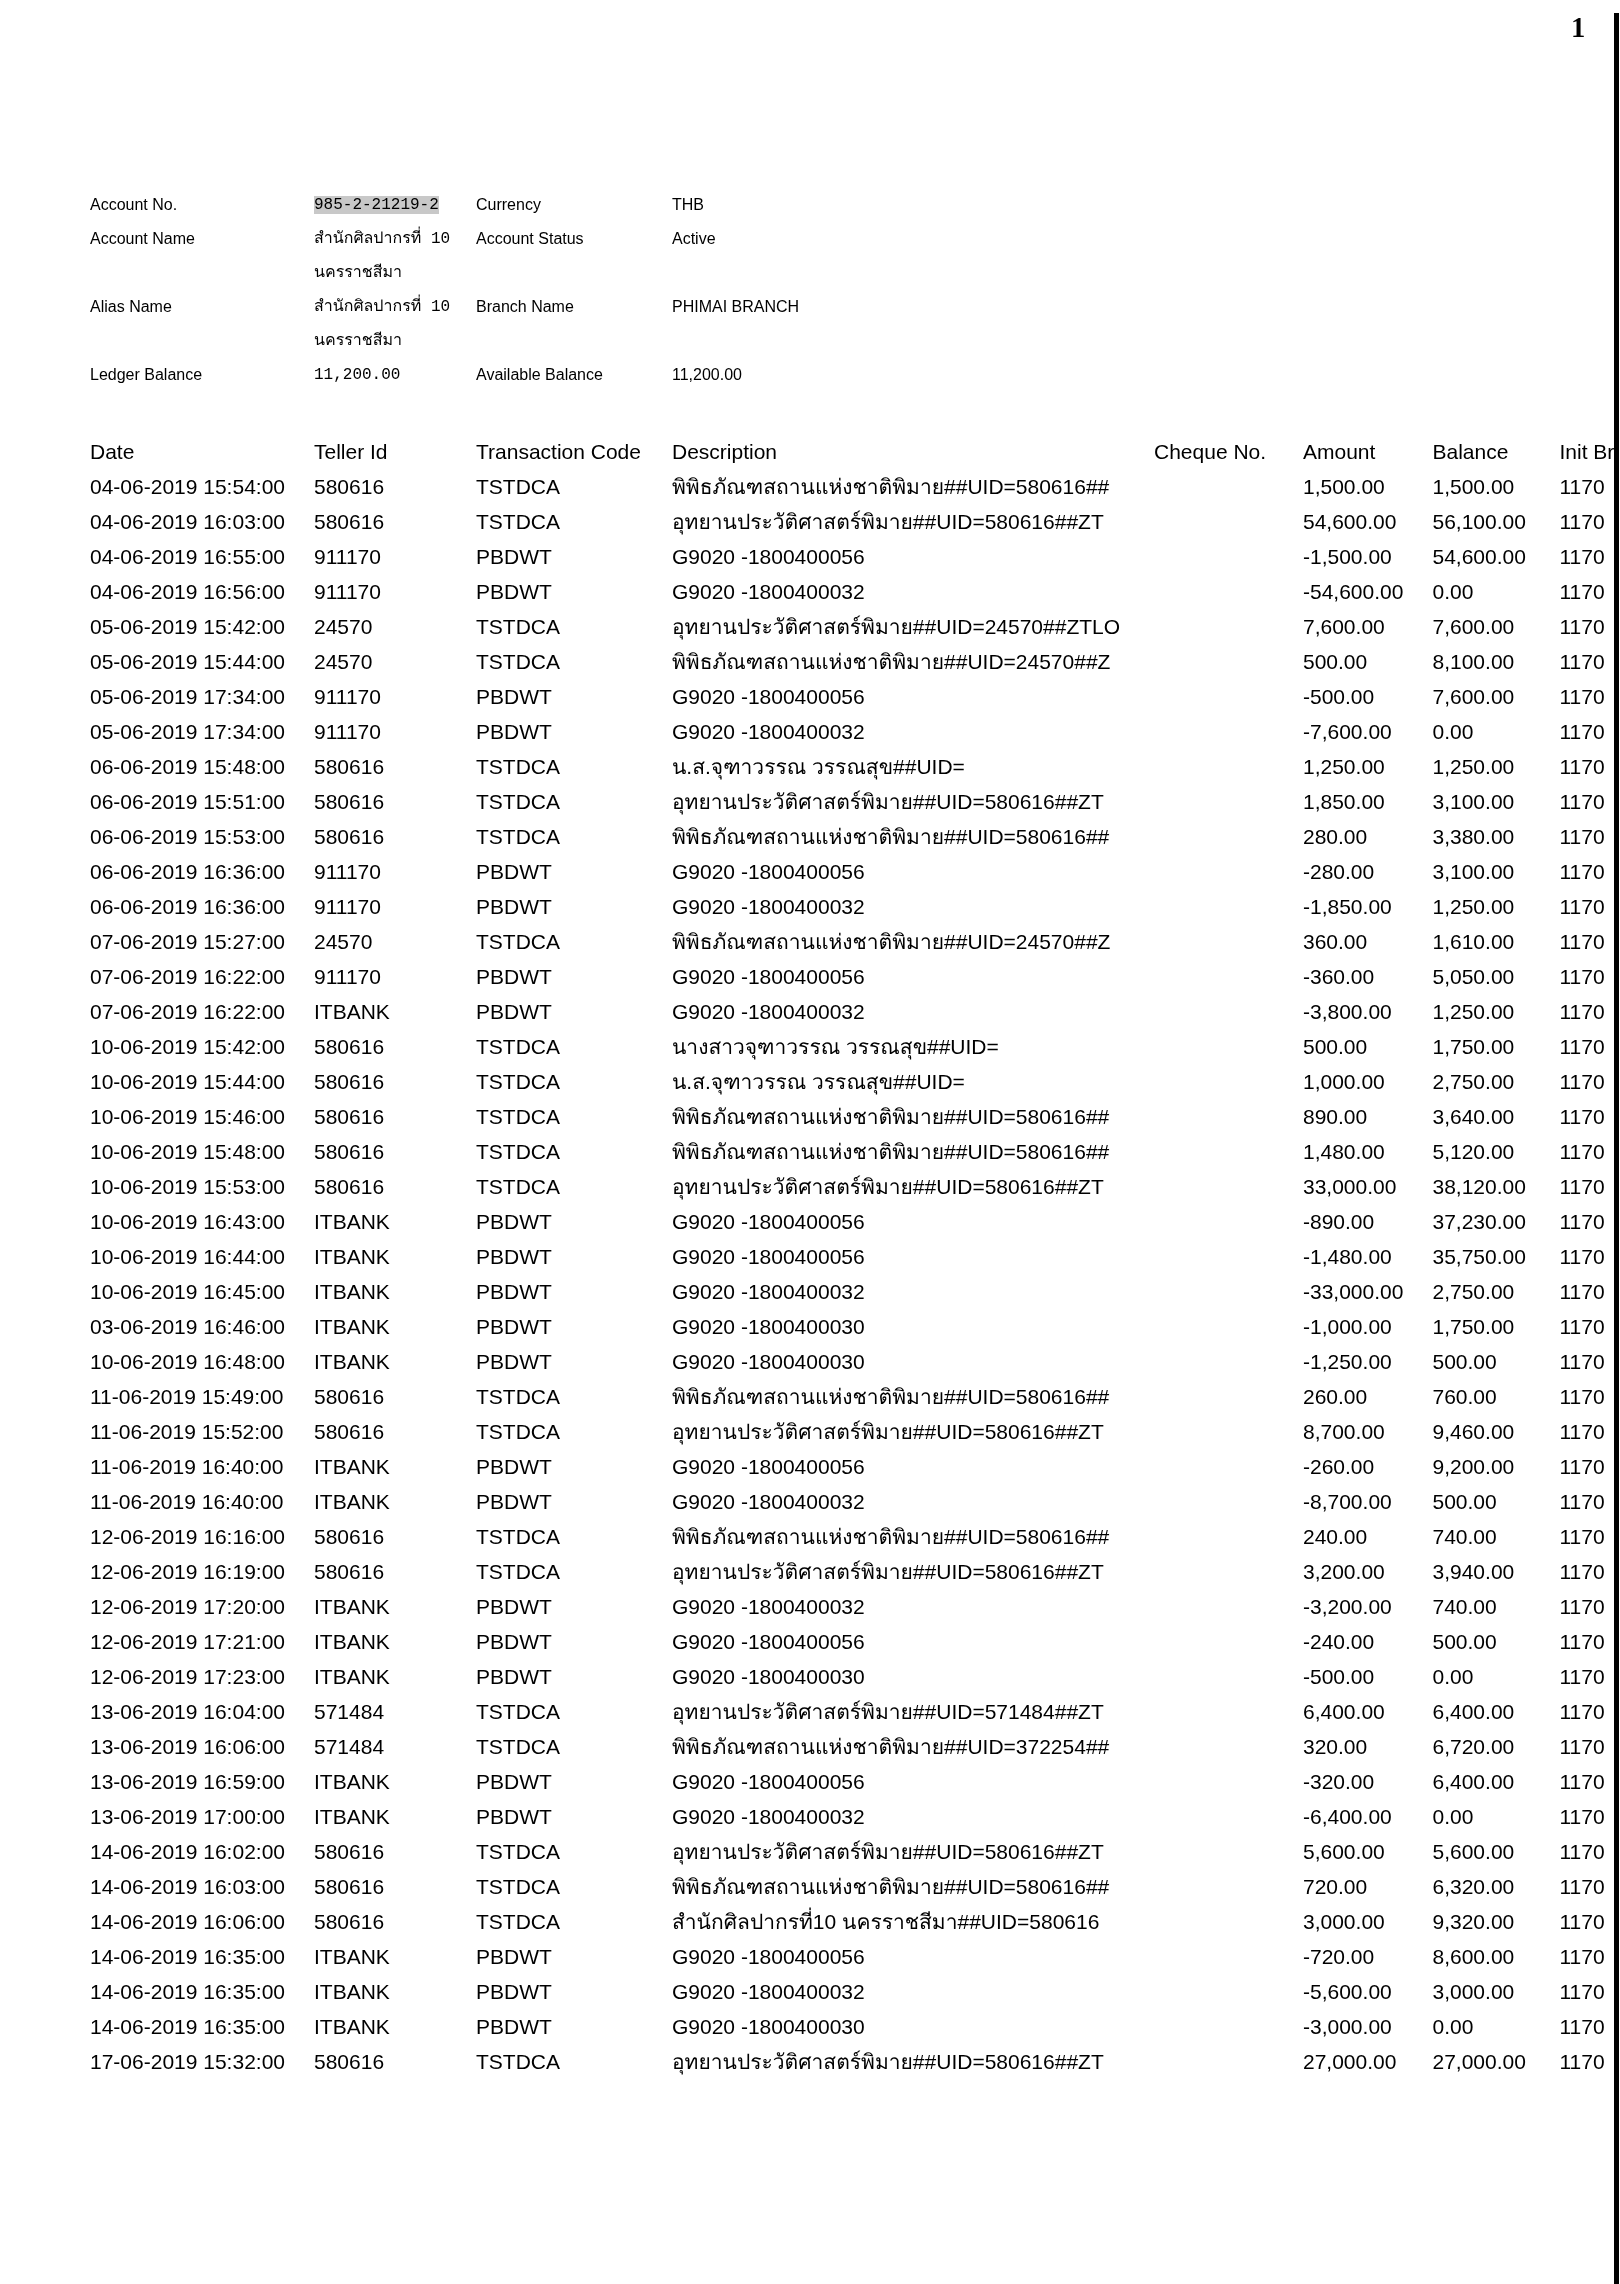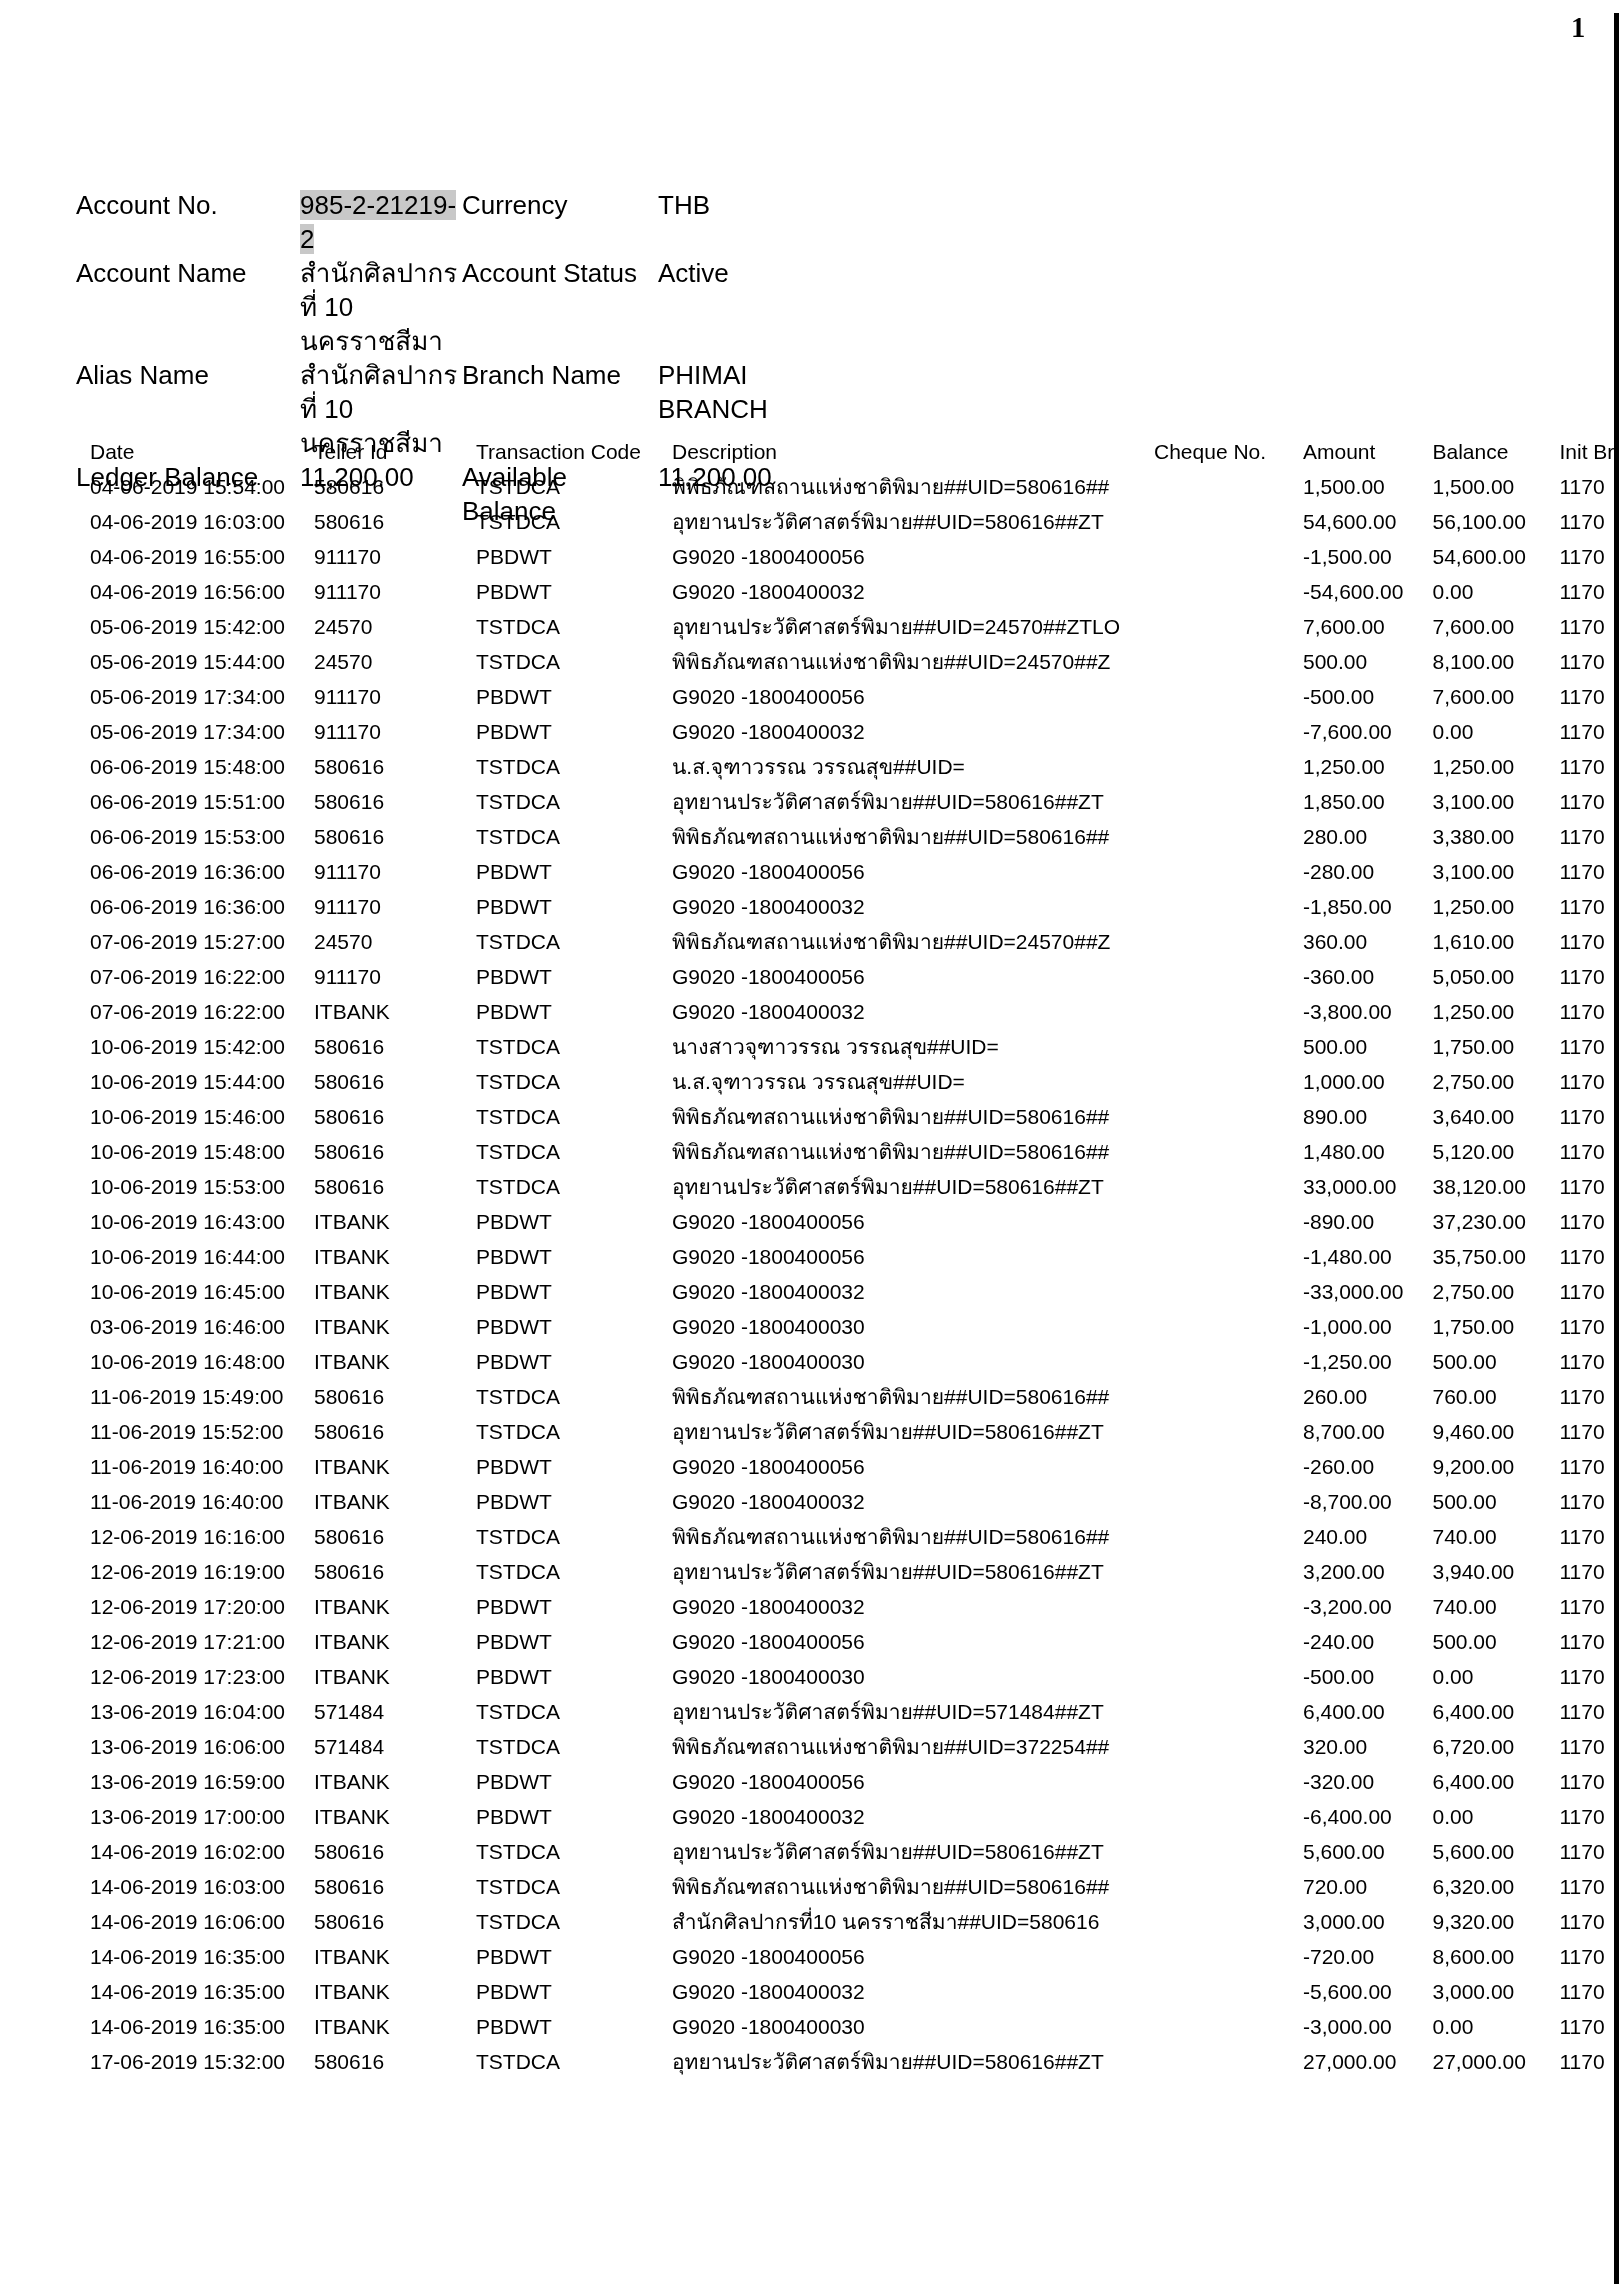--- a/index.html
+++ b/index.html
@@ -1,23 +1,23 @@
 <!DOCTYPE html>
 <html style="font-size:10.4px"><head>
 <meta charset="utf-8">
 <style>
   html, body { margin:0; padding:0; background:#fff; }
   body { width:1620px; height:2284px; position:relative; overflow:hidden;
          font-family:"Liberation Sans", "DejaVu Sans", sans-serif; color:#000; }
   .page-num { position:absolute; left:1571px; top:0px; font-family:"Liberation Serif", serif; font-size:28.6px; font-weight:bold; top:11.7px; }
   .edge-line { position:absolute; left:1614px; top:13px; width:5.2px; height:2271px; background:#000; }
-  .hdr { position:absolute; left:76px; top:188px; font-size:26px; }
+  .hdr { position:absolute; left:90px; top:188px; font-size:16px; }
   .hdr .row { display:flex; }
   .hdr .c1 { width:224px; }
-  .hdr .c2 { width:162px; line-height:34px; }
+  .hdr .c2 { width:162px; line-height:34px;font-family:Liberation Mono, monospace; }
   .hdr .c3 { width:196px; }
   .hdr .c4 { width:195px; }
   .hdr .cell { line-height:34px; }
   .acct-no { background:#c8c8c8; }
   table.txn { position:absolute; left:90px; top:434px; border-collapse:collapse; font-size:21px; }
   table.txn td, table.txn th { padding:0; height:35px; white-space:nowrap; font-weight:normal; text-align:left; vertical-align:middle; }
   .w-date { width:224px; } .w-teller { width:162px; } .w-code { width:196px; }
   .w-desc { width:482px; } .w-cheque { width:149px; }
   .w-amt { width:123px; text-align:center; } .w-bal { width:114px; padding-left:6.5px !important; }
   .w-br { width:58px; padding-left:13px !important; }

